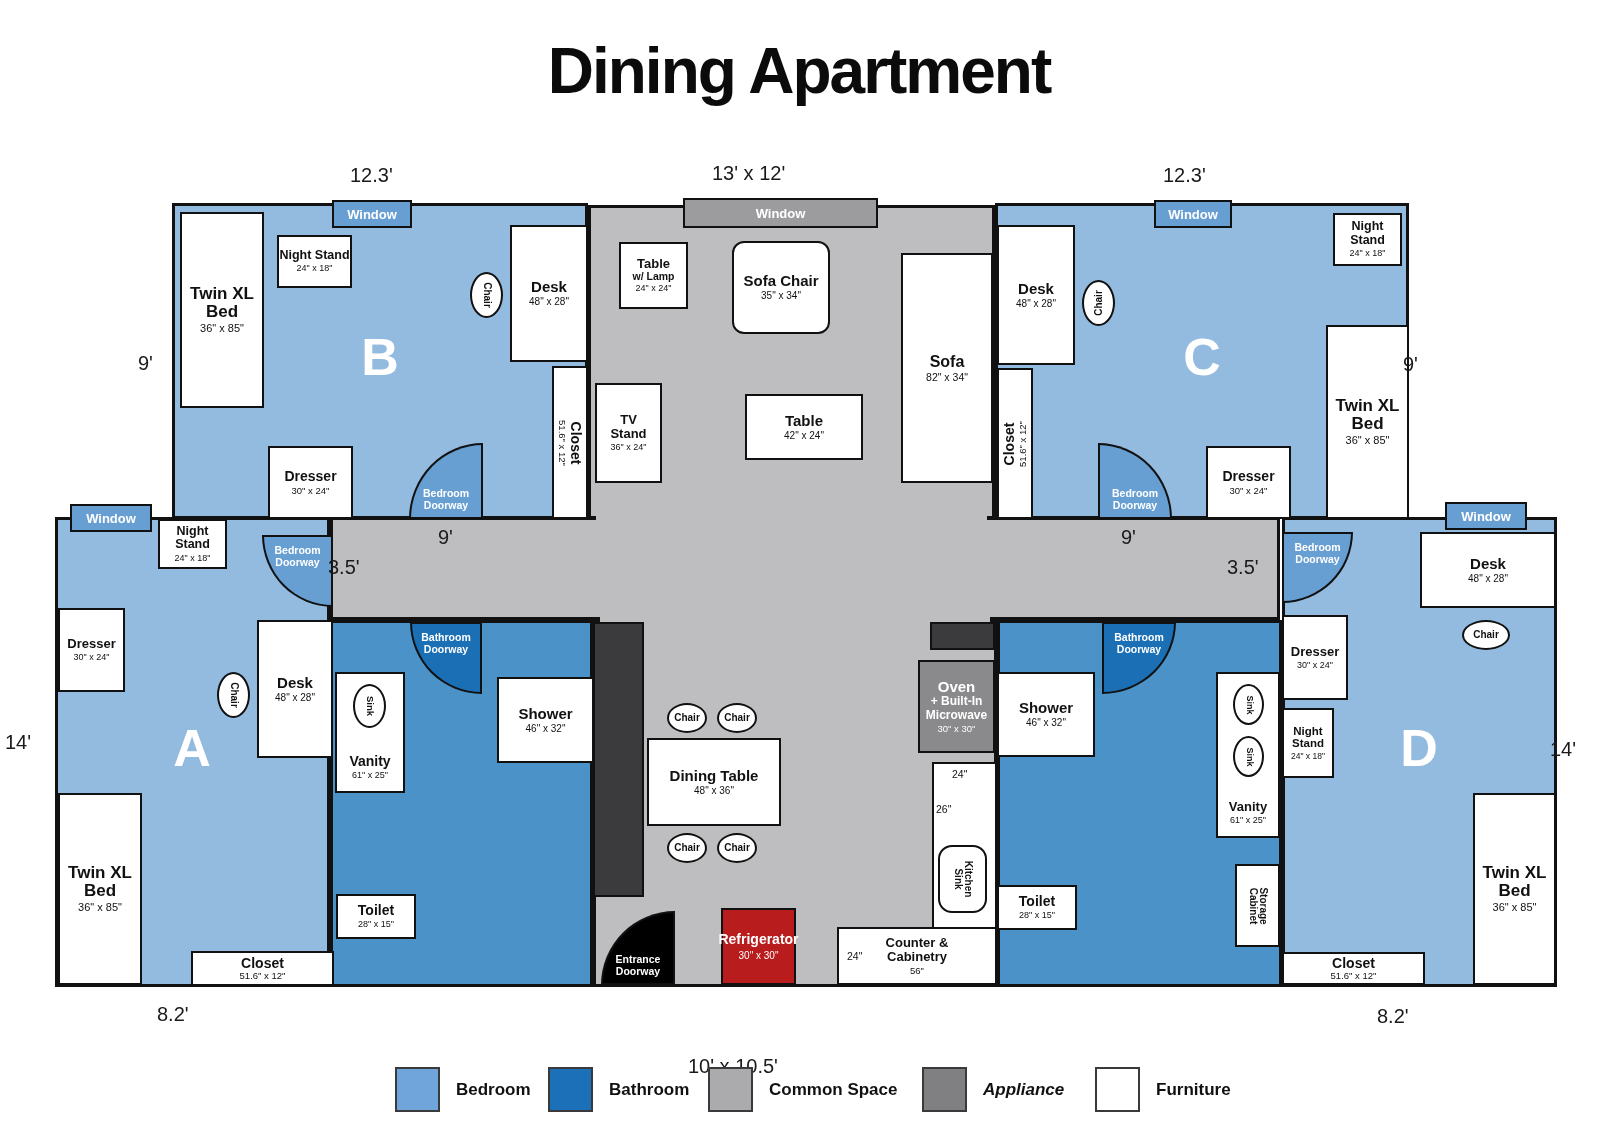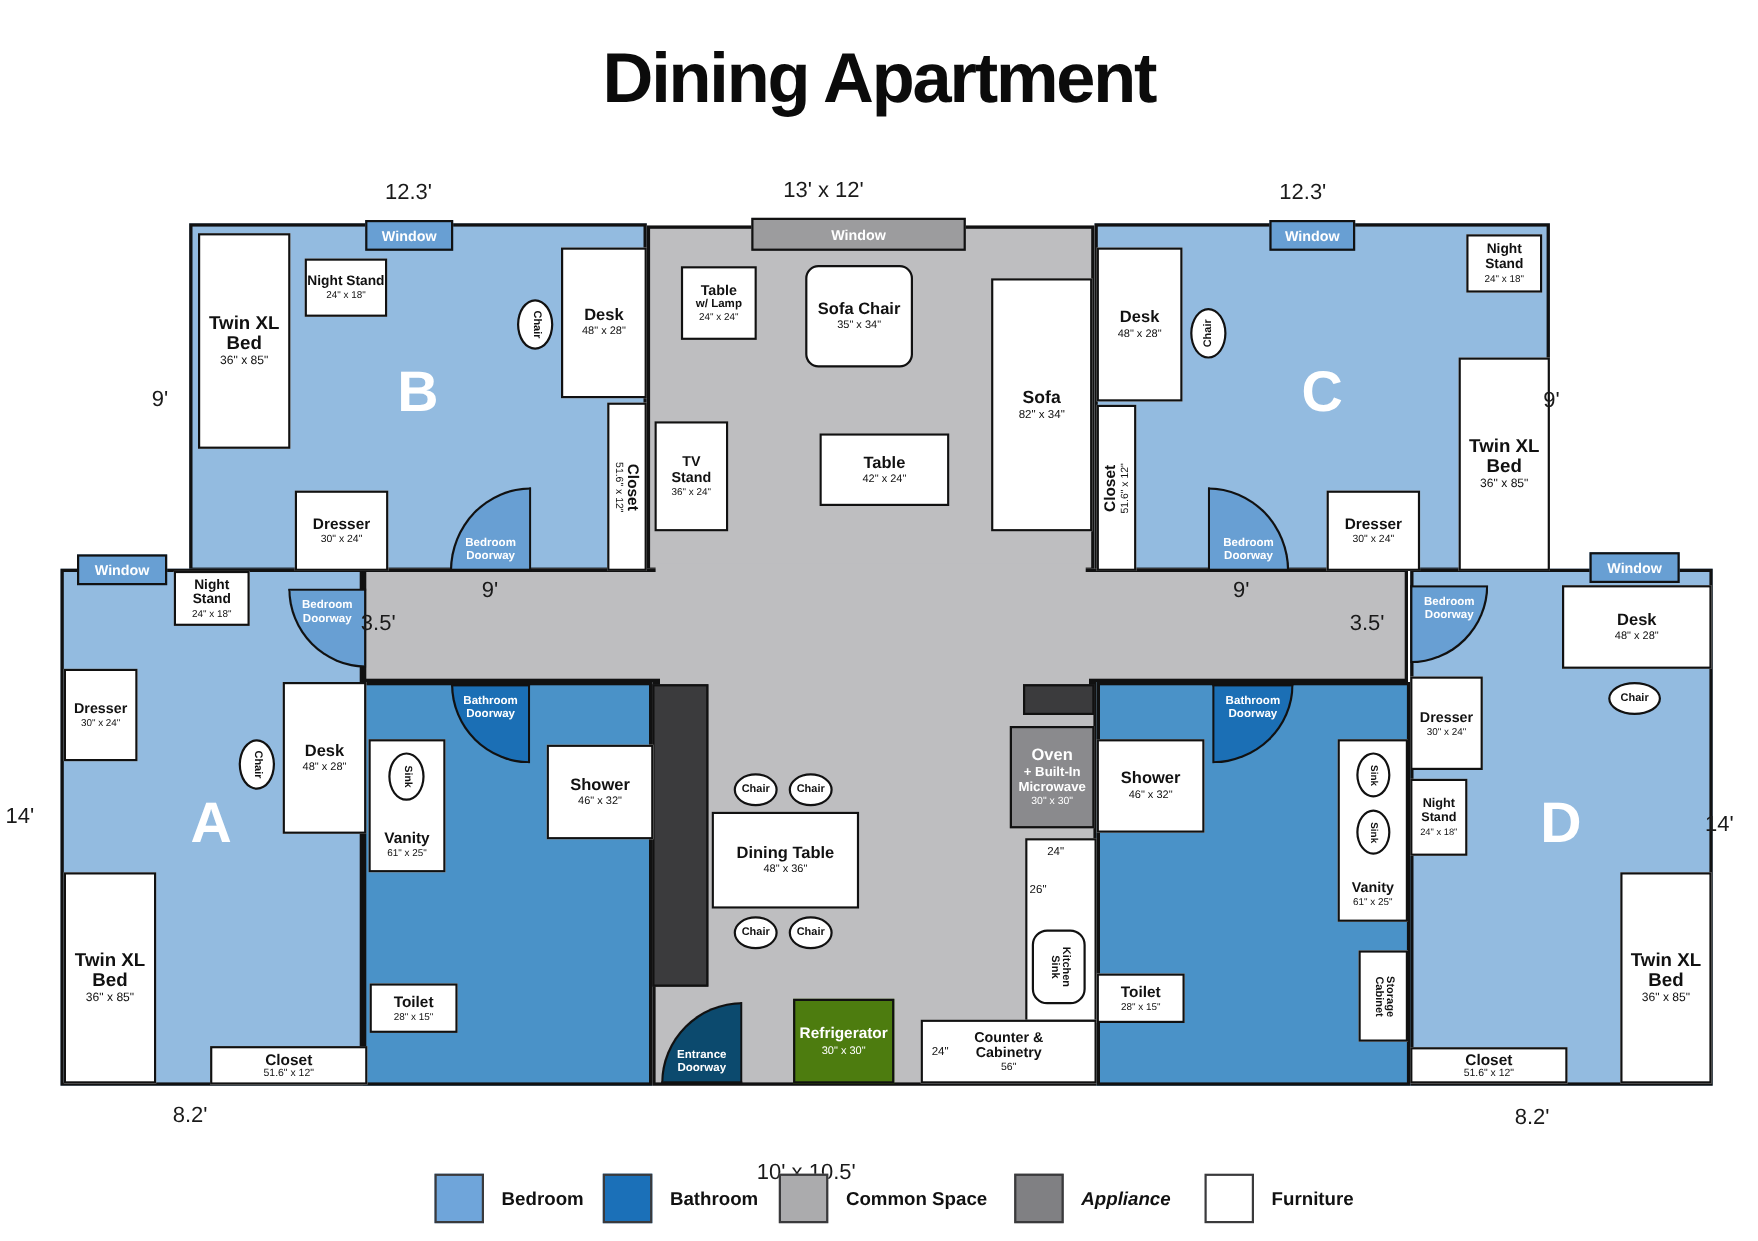--- a/index.html
+++ b/index.html
@@ -98,21 +98,21 @@
       <span>Doorway</span>
     </div>
   <div class="door rbl tx-t" style="left: 410px; top: 622px; width: 72px; height: 72px; background-color: rgb(27, 111, 181);">
     <span>Bathroom</span>
       <span>Doorway</span>
     </div>
   <div class="door rbr tx-t" style="left: 1102px; top: 622px; width: 74px; height: 72px; background-color: rgb(27, 111, 181);">
     <span>Bathroom</span>
       <span>Doorway</span>
     </div>
-  <div class="door rtl tx-b" style="left: 601px; top: 911px; width: 74px; height: 74px; background-color: #0c4a6e;">
+  <div class="door rtl tx-b" style="left: 601px; top: 911px; width: 74px; height: 74px; background-color: #000000;">
     <span>Entrance</span>
       <span>Doorway</span>
     </div>
 
   <div class="wallseg" style="left: 593px; top: 622px; width: 51px; height: 275px; border: 2px solid rgb(17, 17, 17); box-sizing: border-box; background-color: rgb(59, 59, 61);"></div>
   <div class="wallseg" style="left: 930px; top: 622px; width: 65px; height: 28px; border: 2px solid rgb(17, 17, 17); box-sizing: border-box; background-color: rgb(59, 59, 61);"></div>
 
   <div class="furn" style="left:180px;top:212px;width:84px;height:196px;">
     <span class="fname" style="font-size:17px;">Twin XL Bed</span>
     <span class="fdims" style="font-size:11px;">36" x 85"</span>
@@ -236,21 +236,21 @@
   <div class="furn" style="left:647px;top:738px;width:134px;height:88px;">
     <span class="fname" style="font-size:15px;">Dining Table</span>
     <span class="fdims" style="font-size:10px;">48" x 36"</span>
     </div>
   <div class="furn ell" style="left:667px;top:833px;width:40px;height:30px;">
     <span class="fname" style="font-size:10px;">Chair</span>
     </div>
   <div class="furn ell" style="left:717px;top:833px;width:40px;height:30px;">
     <span class="fname" style="font-size:10px;">Chair</span>
     </div>
-  <div class="appl" style="left: 721px; top: 908px; width: 92px; height: 77px; background-color: #4d7c0f;">
+  <div class="appl" style="left: 721px; top: 908px; width: 75px; height: 77px; background-color: #b91c1c;">
     <span class="fname" style="font-size:14px;">Refrigerator</span>
     <span class="fdims" style="font-size:10px;">30" x 30"</span>
     </div>
   <div class="appl" style="left: 918px; top: 660px; width: 77px; height: 93px; background-color: rgb(138, 138, 141);">
     <span class="fname" style="font-size:15px;">Oven</span>
     <span class="fname" style="font-size:12px;width:62px;">+ Built-In Microwave</span>
     <span class="fdims" style="font-size:9.5px;">30" x 30"</span>
     </div>
   <div class="furn" style="left:932px;top:762px;width:65px;height:167px;"></div>
   <div class="minidim" style="left:952px;top:768px;">24"</div>

